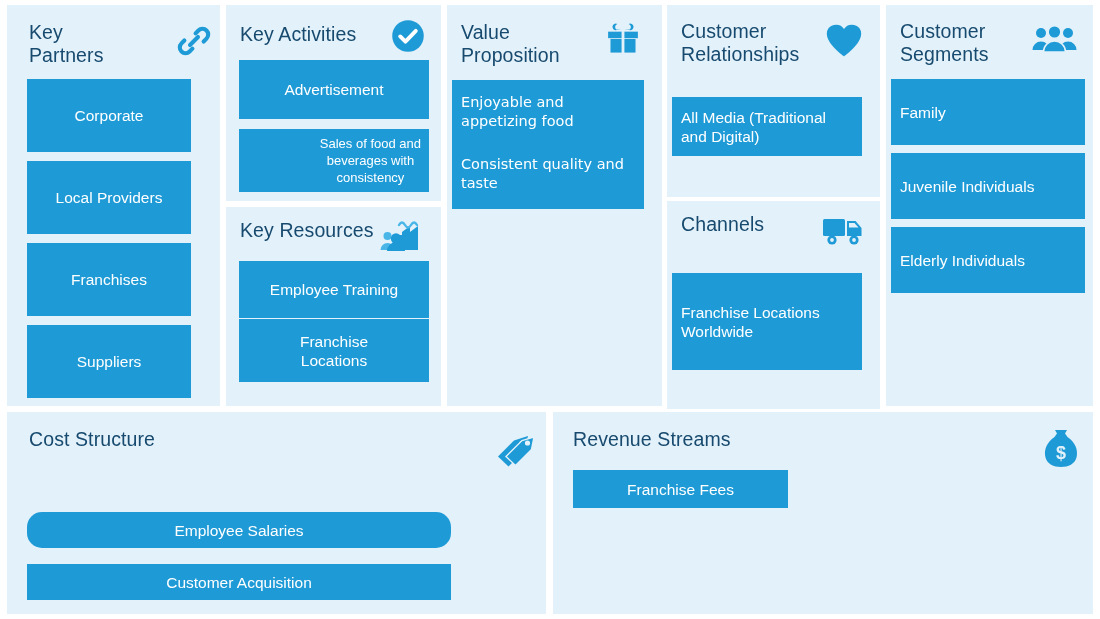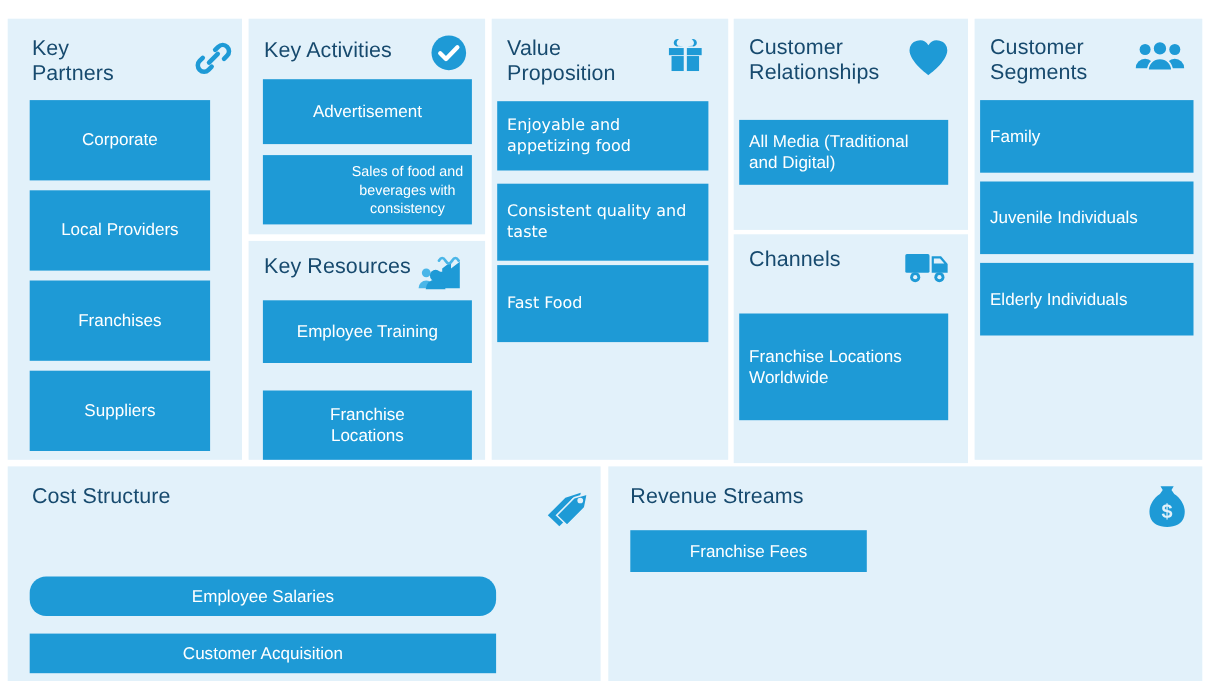--- a/index.html
+++ b/index.html
@@ -15,21 +15,20 @@
     position: relative;
     width: 1100px;
     height: 619px;
     background: #ffffff;
   }
   
   .panel {
     position: absolute;
     background: #e2f1fa;
     padding: 16px;
-    margin-top: 12px;
   }
   .panel-title {
     position: absolute;
     color: #174a6e;
     font-size: 19.5px;
     font-weight: 400;
     line-height: 23px;
     letter-spacing: 0.1px;
     white-space: pre-line;
   }
@@ -115,21 +114,21 @@
         <circle cx="9.5" cy="22" r="4" fill="#4ab6e8"></circle>
         <path d="M2.5 36 a7 7 0 0 1 14 0 Z" fill="#4ab6e8"></path>
         <circle cx="18" cy="24.5" r="5.2" fill="#1e9ad6"></circle>
         <path d="M9 37 a9 9 0 0 1 18 0 Z" fill="#1e9ad6"></path>
       </svg>
     </div>
 
     <div class="card ctr" style="left:13px; top:54px; width:190px; height:57px;">
       <span>Employee Training</span>
     </div>
-    <div class="card ctr" style="left:13px; top:136px; width:190px; height:63px;">
+    <div class="card ctr" style="left:13px; top:112px; width:190px; height:63px;">
       <span>Franchise
 Locations</span>
     </div>
   </div>
 
   <div class="panel" style="left:447px; top:5px; width:215px; height:401px;">
     <div class="panel-title" style="left:14px; top:16px;">Value
 Proposition</div>
     <div class="panel-icon" style="left:156px; top:14px;">
       <svg width="40" height="38" viewBox="0 0 24 24" fill="#1e9ad6">
@@ -138,26 +137,23 @@
         <rect x="2.6" y="8" width="18.8" height="4.1"></rect>
         <rect x="4.1" y="12.6" width="15.8" height="8.6"></rect>
         <rect x="11.1" y="7.6" width="1.8" height="14" fill="#e2f1fa"></rect>
       </svg>
     </div>
 
     <div class="card lft alt" style="left:5px; top:75px; width:192px; height:63px;">
       <span>Enjoyable and
 appetizing food</span>
     </div>
-    <div class="card lft alt" style="left:5px; top:150px; width:192px; height:70px;">
+    <div class="card lft alt" style="left:5px; top:134px; width:192px; height:70px;">
       <span>Consistent quality and
 taste</span>
-    </div>
-    <div class="card lft alt" style="left:5px; top:224px; width:192px; height:70px;">
-      <span>Fast Food</span>
     </div>
   </div>
 
   <div class="panel" style="left:667px; top:5px; width:213px; height:192px;">
     <div class="panel-title" style="left:14px; top:15px;">Customer
 Relationships</div>
     <div class="panel-icon" style="left:157px; top:17px;">
       <svg width="40" height="36" viewBox="0 0 24 22" fill="#1e9ad6">
         <path d="M12 21 C 12 21 1.5 13.6 1.5 7.2 A 5.7 5.7 0 0 1 12 4.3 A 5.7 5.7 0 0 1 22.5 7.2 C 22.5 13.6 12 21 12 21 Z"></path>
       </svg>

